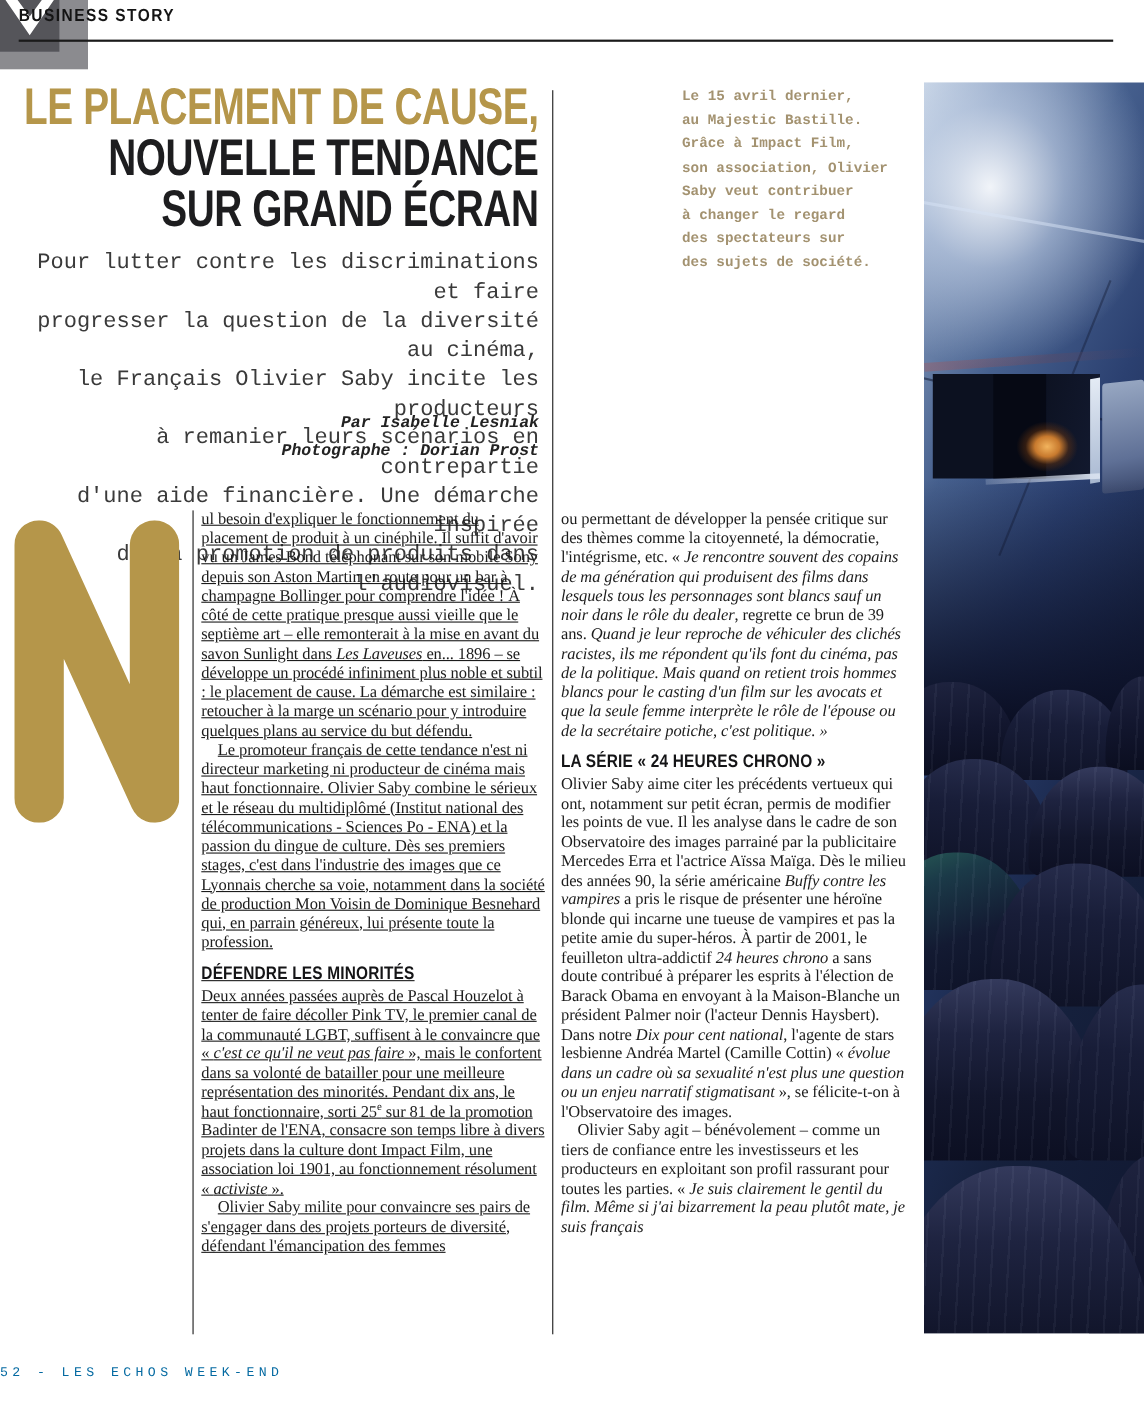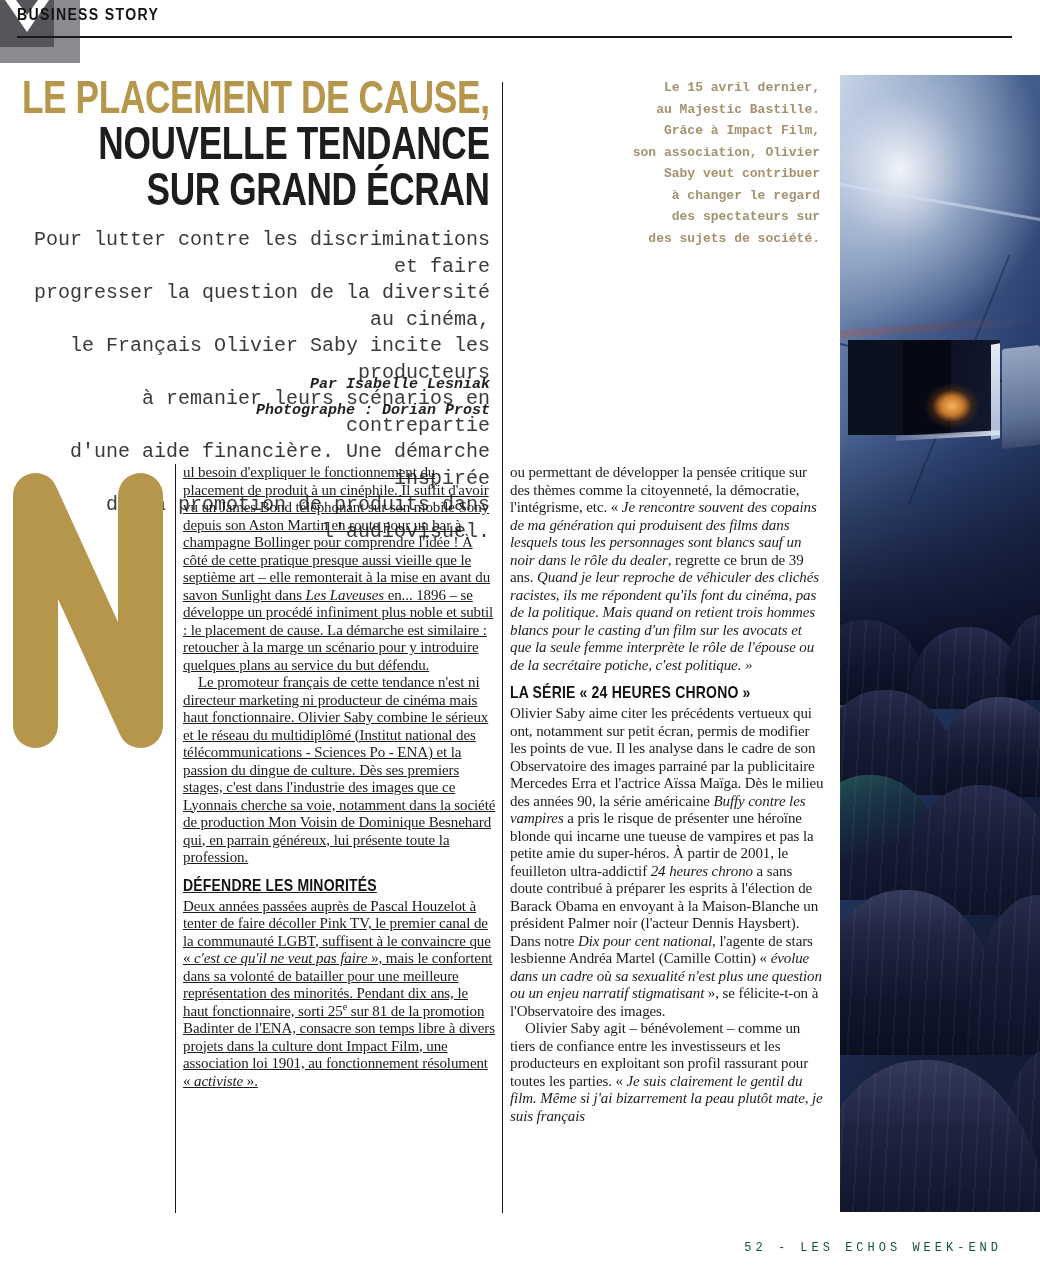--- a/index.html
+++ b/index.html
@@ -23,21 +23,21 @@
 
   
   .lead{position:absolute;left:30px;top:227px;width:460px;text-align:right;
         font-family:"Liberation Mono",monospace;font-size:20px;line-height:26.5px;
         color:#3a3a3a;white-space:pre-line;}
   .byline{position:absolute;left:130px;top:372px;width:360px;text-align:right;
           font-family:"Liberation Mono",monospace;font-weight:700;font-style:italic;
           font-size:15px;line-height:26px;color:#222;}
 
   
-  .caption{position:absolute;left:620px;top:77px;width:200px;text-align:right;
+  .caption{position:absolute;left:620px;top:77px;width:200px;
            font-family:"Liberation Mono",monospace;font-weight:700;font-size:13px;
            line-height:21.5px;color:#a39270;white-space:pre-line;}
 
   
   .vrule{position:absolute;width:1px;background:#1a1a1a;}
   .vrule.mid{left:502px;top:82px;height:1131px;}
   .vrule.left{left:175px;top:464px;height:749px;}
 
   
   .dropcap{position:absolute;left:13px;top:473px;}
@@ -83,22 +83,22 @@
          background:linear-gradient(175deg,#97a7c2,#5f7096 70%,#3c4a6e);transform:skewY(-6deg);}
   .seat{position:absolute;border-radius:48% 48% 12% 12% / 80% 80% 10% 10%;}
   .seat::after{content:"";position:absolute;inset:0;border-radius:inherit;
          background:repeating-linear-gradient(93deg,rgba(200,210,235,.05) 0 2px,rgba(0,0,0,0) 2px 15px);}
   .s1{background:linear-gradient(180deg,#343a5c 0%,#1e2340 30%,#12162c 65%,#0c0f22 100%);}
   .s2{background:linear-gradient(185deg,#282e4e 0%,#181d38 40%,#0e1226 100%);}
   .s3{background:linear-gradient(175deg,#1f2440 0%,#12162e 50%,#0a0d1e 100%);}
   .st{background:linear-gradient(160deg,#2a6158 0%,#1b3a48 25%,#131a32 60%,#0c1024 100%);}
 
   
-  .footer{position:absolute;left:0;top:1241px;width:1002px;text-align:right;
-          font-family:"Liberation Mono",monospace;font-size:12px;letter-spacing:4px;color:#14532d;}
+  .footer{position:absolute;left:0;top:1241px;width:1002px;text-align:left;
+          font-family:"Liberation Mono",monospace;font-size:12px;letter-spacing:4px;color:#0369a1;}
 </style>
 </head>
 <body>
 
 <div class="logo-lt"></div>
 <div class="logo-dk"></div>
 <svg class="logo-chevron" width="48" height="36" viewBox="0 0 48 36">
   <polygon points="2,0 13,0 24,15 35,0 46,0 24,32" fill="#ffffff"></polygon>
 </svg>
 <div class="kicker">BUSINESS STORY</div>
@@ -135,20 +135,21 @@
 
 <svg class="dropcap" width="150" height="275" viewBox="0 0 150 275">
   <path d="M22.5 252.5 L22.5 22.5 L127.5 252.5 L127.5 22.5" fill="none" stroke="#b5964a" stroke-width="45" stroke-linecap="round" stroke-linejoin="round"></path>
 </svg>
 
 <div id="col1" class="col col1">
     <p class="body-p"><span>ul besoin d'expliquer le fonctionnement du placement de produit à un cinéphile. Il suffit d'avoir vu un James Bond téléphonant sur son mobile Sony depuis son Aston Martin en route pour un bar à champagne Bollinger pour comprendre l'idée ! À côté de cette pratique presque aussi vieille que le septième art – elle remonterait à la mise en avant du savon Sunlight dans </span><span class="it">Les Laveuses</span><span> en... 1896 – se développe un procédé infiniment plus noble et subtil : le placement de cause. La démarche est similaire : retoucher à la marge un scénario pour y introduire quelques plans au service du but défendu.</span></p>
     <p class="body-p indent"><span>Le promoteur français de cette tendance n'est ni directeur marketing ni producteur de cinéma mais haut fonctionnaire. Olivier Saby combine le sérieux et le réseau du multidiplômé (Institut national des télécommunications - Sciences Po - ENA) et la passion du dingue de culture. Dès ses premiers stages, c'est dans l'industrie des images que ce Lyonnais cherche sa voie, notamment dans la société de production Mon Voisin de Dominique Besnehard qui, en parrain généreux, lui présente toute la profession.</span></p>
     <h3 class="subhead">DÉFENDRE LES MINORITÉS</h3>
     <p class="body-p"><span>Deux années passées auprès de Pascal Houzelot à tenter de faire décoller Pink TV, le premier canal de la communauté LGBT, suffisent à le convaincre que « </span><span class="it">c'est ce qu'il ne veut pas faire</span><span> », mais le confortent dans sa volonté de batailler pour une meilleure représentation des minorités. Pendant dix ans, le haut fonctionnaire, sorti 25</span><sup>e</sup><span> sur 81 de la promotion Badinter de l'ENA, consacre son temps libre à divers projets dans la culture dont Impact Film, une association loi 1901, au fonctionnement résolument « </span><span class="it">activiste</span><span> ».</span></p>
+    <p class="body-p indent"><span>Olivier Saby milite pour convaincre ses pairs de s'engager dans des projets porteurs de diversité, défendant l'émancipation des femmes</span></p>
   </div>
 <div id="col2" class="col col2">
     <p class="body-p"><span>ou permettant de développer la pensée critique sur des thèmes comme la citoyenneté, la démocratie, l'intégrisme, etc. « </span><span class="it">Je rencontre souvent des copains de ma génération qui produisent des films dans lesquels tous les personnages sont blancs sauf un noir dans le rôle du dealer</span><span>, regrette ce brun de 39 ans. </span><span class="it">Quand je leur reproche de véhiculer des clichés racistes, ils me répondent qu'ils font du cinéma, pas de la politique. Mais quand on retient trois hommes blancs pour le casting d'un film sur les avocats et que la seule femme interprète le rôle de l'épouse ou de la secrétaire potiche, c'est politique. »</span></p>
     <h3 class="subhead">LA SÉRIE « 24 HEURES CHRONO »</h3>
     <p class="body-p"><span>Olivier Saby aime citer les précédents vertueux qui ont, notamment sur petit écran, permis de modifier les points de vue. Il les analyse dans le cadre de son Observatoire des images parrainé par la publicitaire Mercedes Erra et l'actrice Aïssa Maïga. Dès le milieu des années 90, la série américaine </span><span class="it">Buffy contre les vampires</span><span> a pris le risque de présenter une héroïne blonde qui incarne une tueuse de vampires et pas la petite amie du super-héros. À partir de 2001, le feuilleton ultra-addictif </span><span class="it">24 heures chrono</span><span> a sans doute contribué à préparer les esprits à l'élection de Barack Obama en envoyant à la Maison-Blanche un président Palmer noir (l'acteur Dennis Haysbert). Dans notre </span><span class="it">Dix pour cent national</span><span>, l'agente de stars lesbienne Andréa Martel (Camille Cottin) « </span><span class="it">évolue dans un cadre où sa sexualité n'est plus une question ou un enjeu narratif stigmatisant</span><span> », se félicite-t-on à l'Observatoire des images.</span></p>
     <p class="body-p indent"><span>Olivier Saby agit – bénévolement – comme un tiers de confiance entre les investisseurs et les producteurs en exploitant son profil rassurant pour toutes les parties. « </span><span class="it">Je suis clairement le gentil du film. Même si j'ai bizarrement la peau plutôt mate, je suis français</span></p>
   </div>
 
 <div class="photo">
   <div class="glow"></div>

